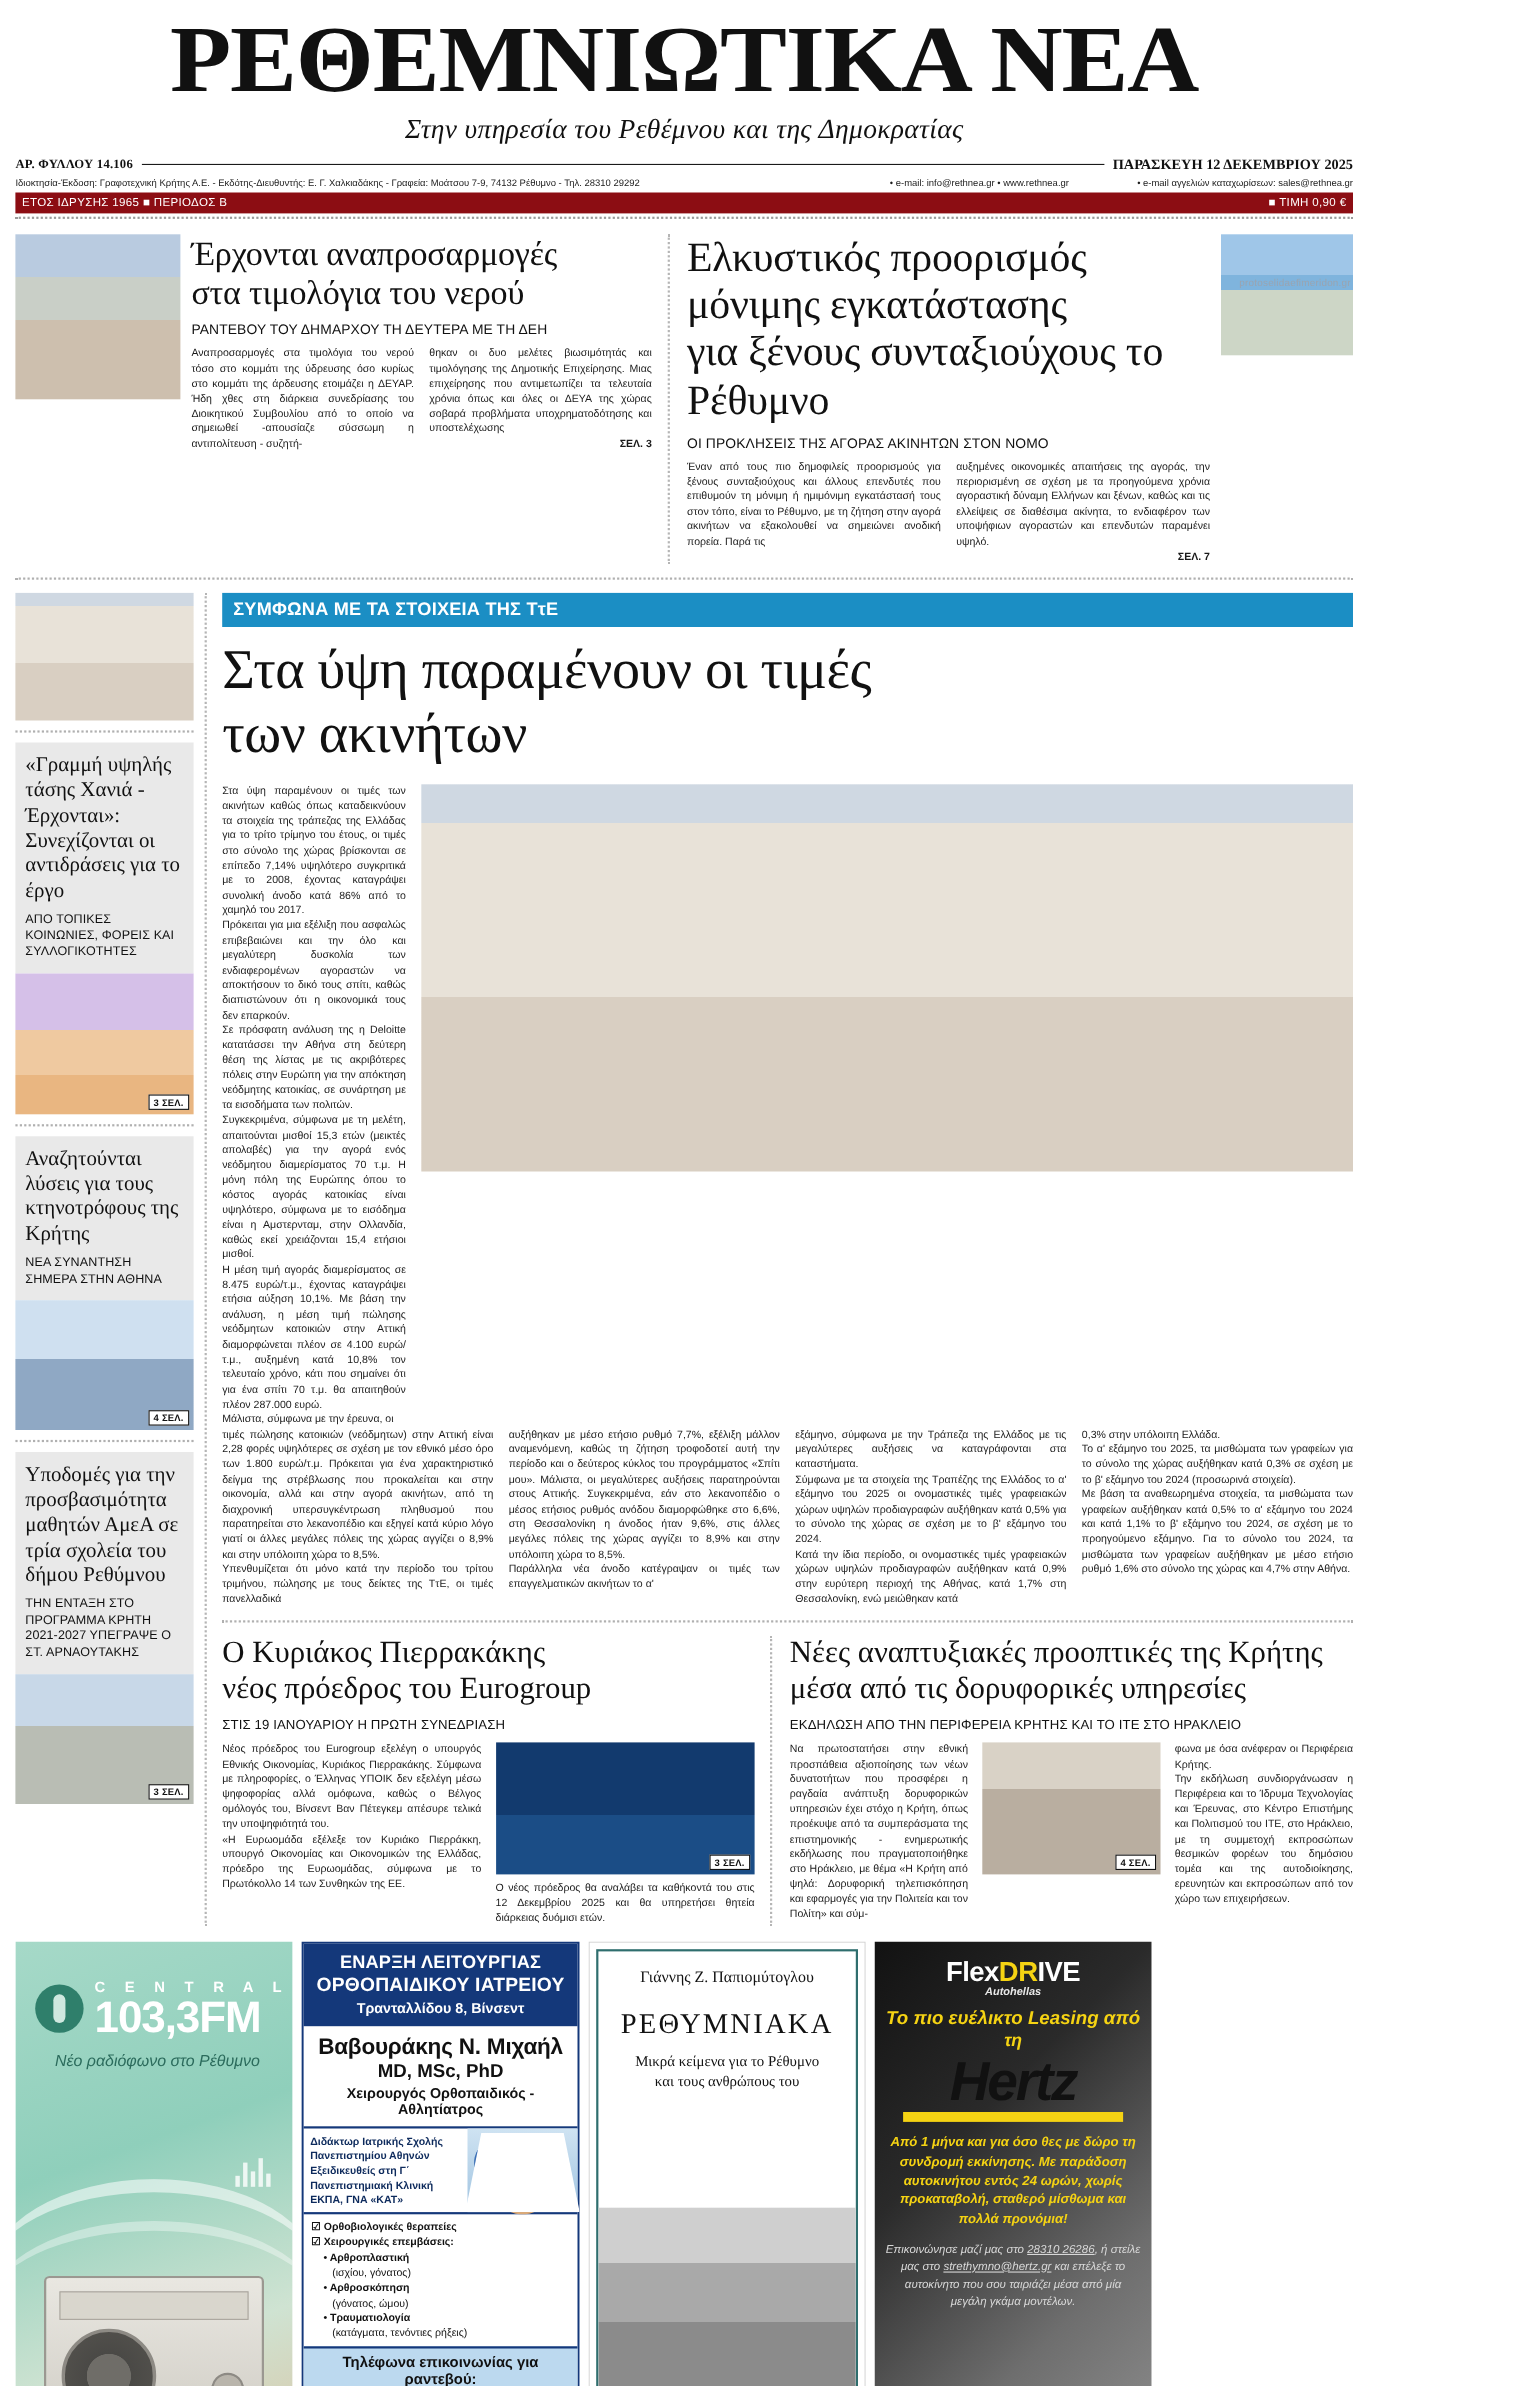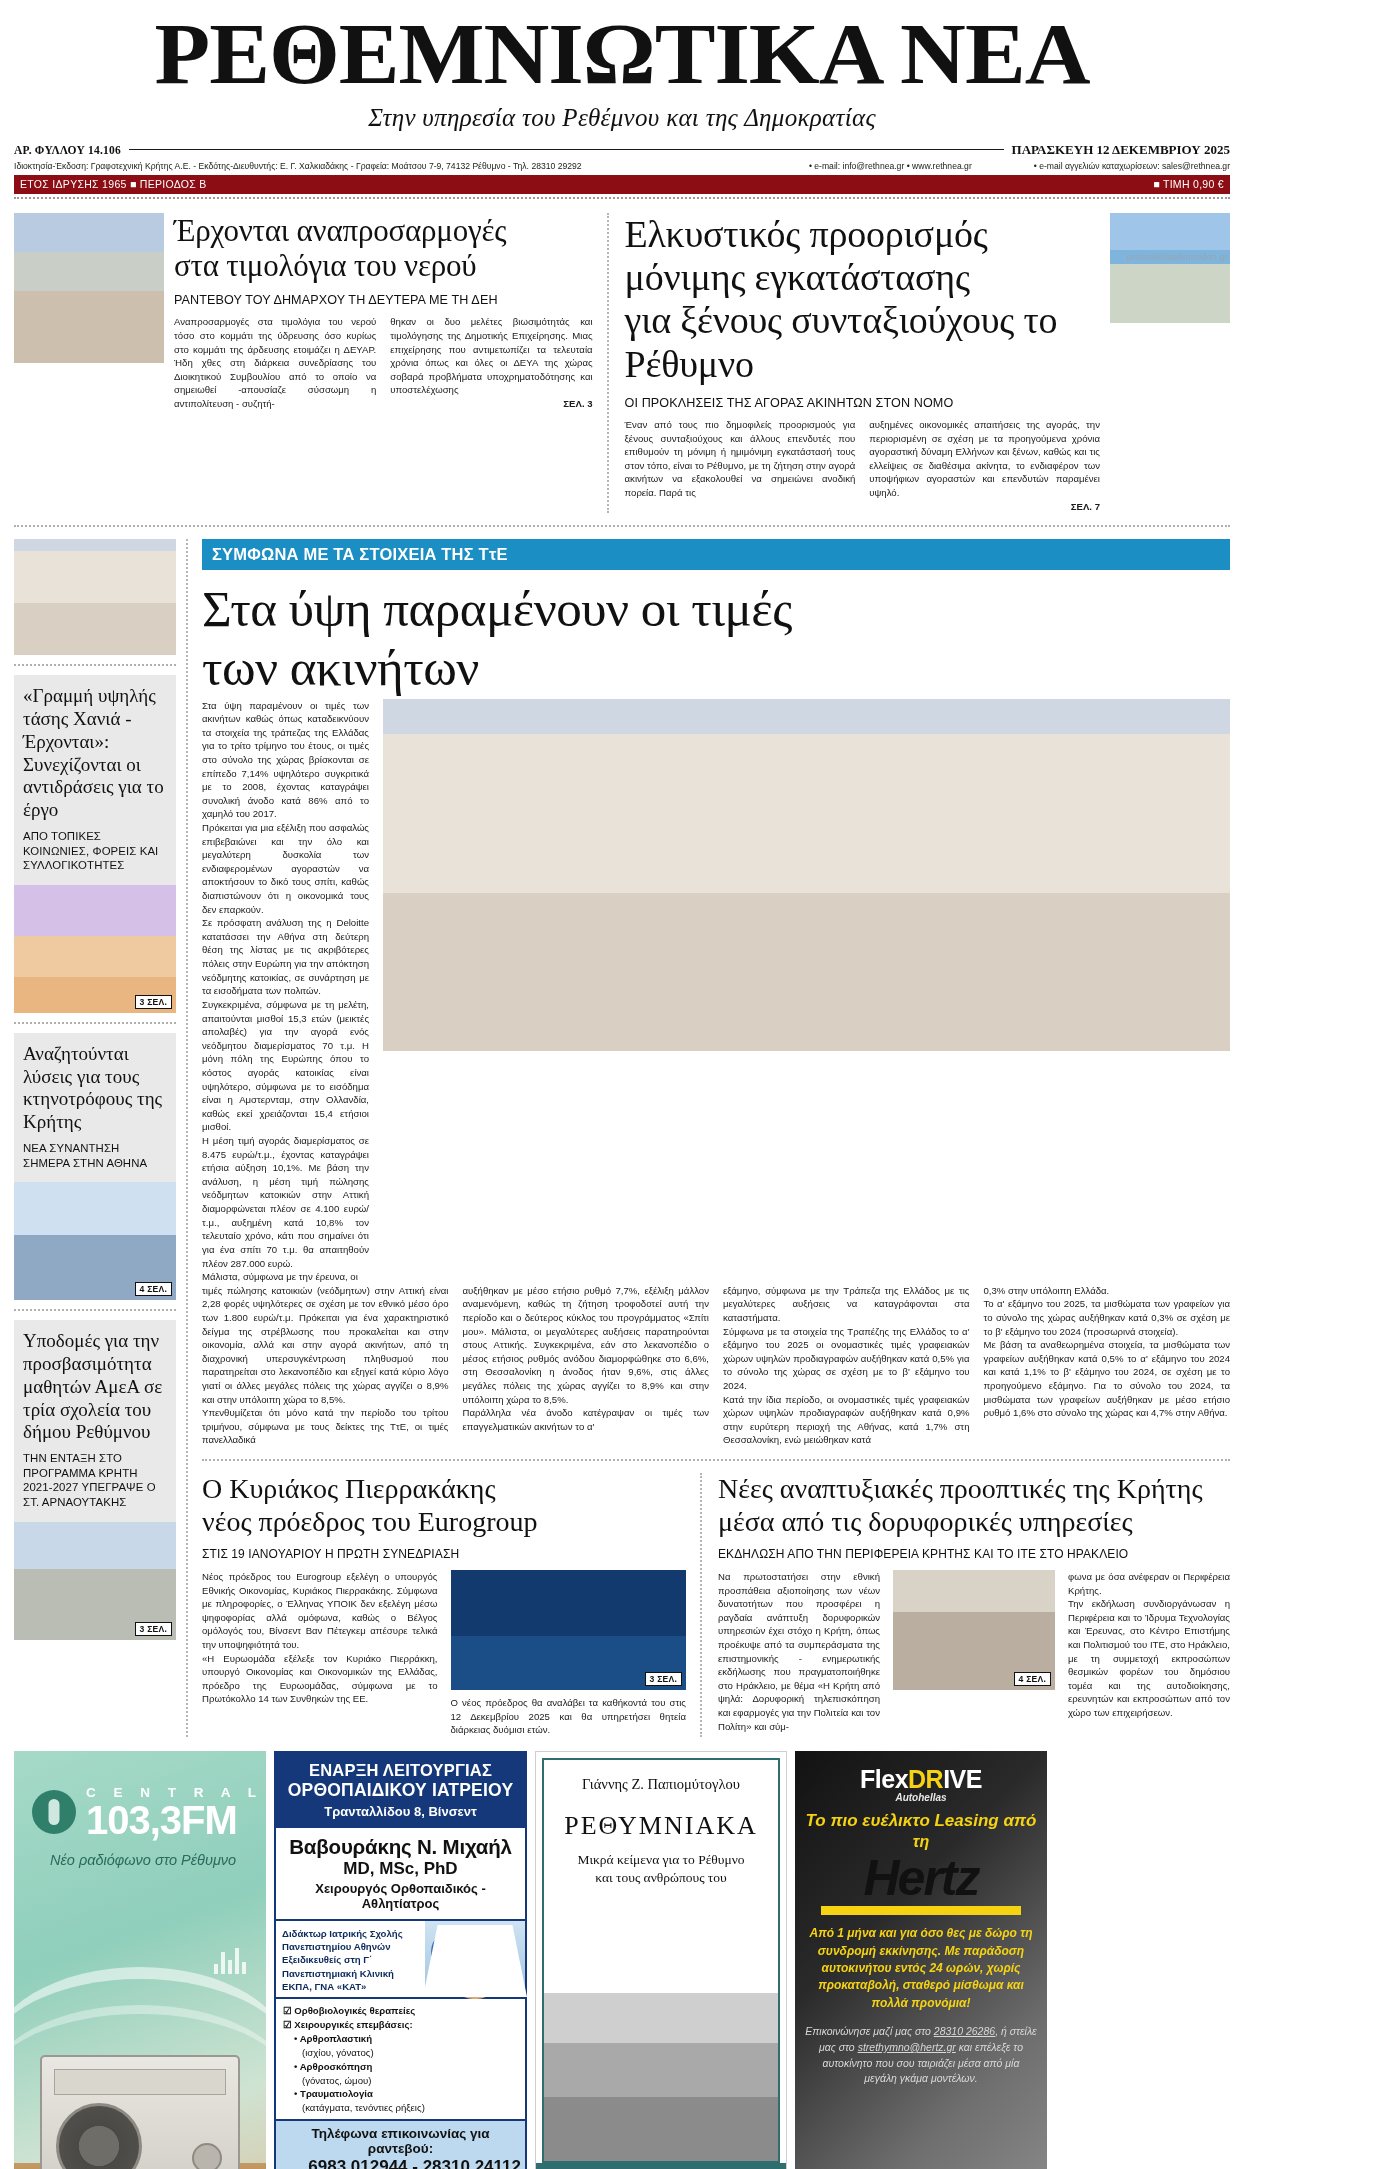--- a/index.html
+++ b/index.html
@@ -113,21 +113,21 @@
   .blue-banner {
     background: #1b8ec4; color: #fff; height: 31px; display: flex;
     align-items: center; padding: 0 10px; font-size: 16.5px;
     font-weight: bold; letter-spacing: .2px;
   }
   .lead-head {
     font-family: "Liberation Serif", serif; font-size: 51px; line-height: 1.16;
     margin-top: 10px; letter-spacing: -.5px;
   }
 
-  .lead-top { display: flex; gap: 14px; margin-top: 0; }
+  .lead-top { display: flex; gap: 14px; margin-top: 14px; }
   .lead-col { width: 167px; }
   .lead-photo { flex: 1; height: 352px; }
 
   .lead-lower { display: flex; gap: 14px; margin-top: 0; }
   .lead-lower .col { flex: 1; }
 
   .mid-sep { border-top: 2px dotted #b0b0b0; margin-top: 12px; }
 
   
   .low-zone { display: flex; margin-top: 12px; }
@@ -448,21 +448,21 @@
           <p class="bodytext ind">Συγκεκριμένα, σύμφωνα με τη μελέτη, απαιτούνται μισθοί 15,3 ετών (μεικτές απολαβές) για την αγορά ενός νεόδμητου διαμερίσματος 70 τ.μ. Η μόνη πόλη της Ευρώπης όπου το κόστος αγοράς κατοικίας είναι υψηλότερο, σύμφωνα με το εισόδημα είναι η Αμστερνταμ, στην Ολλανδία, καθώς εκεί χρειάζονται 15,4 ετήσιοι μισθοί.</p>
           <p class="bodytext ind">Η μέση τιμή αγοράς διαμερίσματος σε 8.475 ευρώ/τ.μ., έχοντας καταγράψει ετήσια αύξηση 10,1%. Με βάση την ανάλυση, η μέση τιμή πώλησης νεόδμητων κατοικιών στην Αττική διαμορφώνεται πλέον σε 4.100 ευρώ/τ.μ., αυξημένη κατά 10,8% τον τελευταίο χρόνο, κάτι που σημαίνει ότι για ένα σπίτι 70 τ.μ. θα απαιτηθούν πλέον 287.000 ευρώ.</p>
           <p class="bodytext ind">Μάλιστα, σύμφωνα με την έρευνα, οι</p>
         </div>
         <div class="lead-photo ph ph-roofs"></div>
       </div>
 
       <div class="lead-lower">
         <div class="col">
           <p class="bodytext ind">τιμές πώλησης κατοικιών (νεόδμητων) στην Αττική είναι 2,28 φορές υψηλότερες σε σχέση με τον εθνικό μέσο όρο των 1.800 ευρώ/τ.μ. Πρόκειται για ένα χαρακτηριστικό δείγμα της στρέβλωσης που προκαλείται και στην οικονομία, αλλά και στην αγορά ακινήτων, από τη διαχρονική υπερσυγκέντρωση πληθυσμού που παρατηρείται στο λεκανοπέδιο και εξηγεί κατά κύριο λόγο γιατί οι άλλες μεγάλες πόλεις της χώρας αγγίζει ο 8,9% και στην υπόλοιπη χώρα το 8,5%.</p>
-          <p class="bodytext ind">Υπενθυμίζεται ότι μόνο κατά την περίοδο του τρίτου τριμήνου, σύμφωνα με τους δείκτες της ΤτΕ, οι τιμές πανελλαδικά</p>
+          <p class="bodytext ind">Υπενθυμίζεται ότι μόνο κατά την περίοδο του τρίτου τριμήνου, πώλησης με τους δείκτες της ΤτΕ, οι τιμές πανελλαδικά</p>
         </div>
         <div class="col">
           <p class="bodytext ind">αυξήθηκαν με μέσο ετήσιο ρυθμό 7,7%, εξέλιξη μάλλον αναμενόμενη, καθώς τη ζήτηση τροφοδοτεί αυτή την περίοδο και ο δεύτερος κύκλος του προγράμματος «Σπίτι μου». Μάλιστα, οι μεγαλύτερες αυξήσεις παρατηρούνται στους Αττικής. Συγκεκριμένα, εάν στο λεκανοπέδιο ο μέσος ετήσιος ρυθμός ανόδου διαμορφώθηκε στο 6,6%, στη Θεσσαλονίκη η άνοδος ήταν 9,6%, στις άλλες μεγάλες πόλεις της χώρας αγγίζει το 8,9% και στην υπόλοιπη χώρα το 8,5%.</p>
           <p class="bodytext ind">Παράλληλα νέα άνοδο κατέγραψαν οι τιμές των επαγγελματικών ακινήτων το α'</p>
         </div>
         <div class="col">
           <p class="bodytext ind">εξάμηνο, σύμφωνα με την Τράπεζα της Ελλάδος με τις μεγαλύτερες αυξήσεις να καταγράφονται στα καταστήματα.</p>
           <p class="bodytext ind">Σύμφωνα με τα στοιχεία της Τραπέζης της Ελλάδος το α' εξάμηνο του 2025 οι ονομαστικές τιμές γραφειακών χώρων υψηλών προδιαγραφών αυξήθηκαν κατά 0,5% για το σύνολο της χώρας σε σχέση με το β' εξάμηνο του 2024.</p>
           <p class="bodytext ind">Κατά την ίδια περίοδο, οι ονομαστικές τιμές γραφειακών χώρων υψηλών προδιαγραφών αυξήθηκαν κατά 0,9% στην ευρύτερη περιοχή της Αθήνας, κατά 1,7% στη Θεσσαλονίκη, ενώ μειώθηκαν κατά</p>
         </div>

